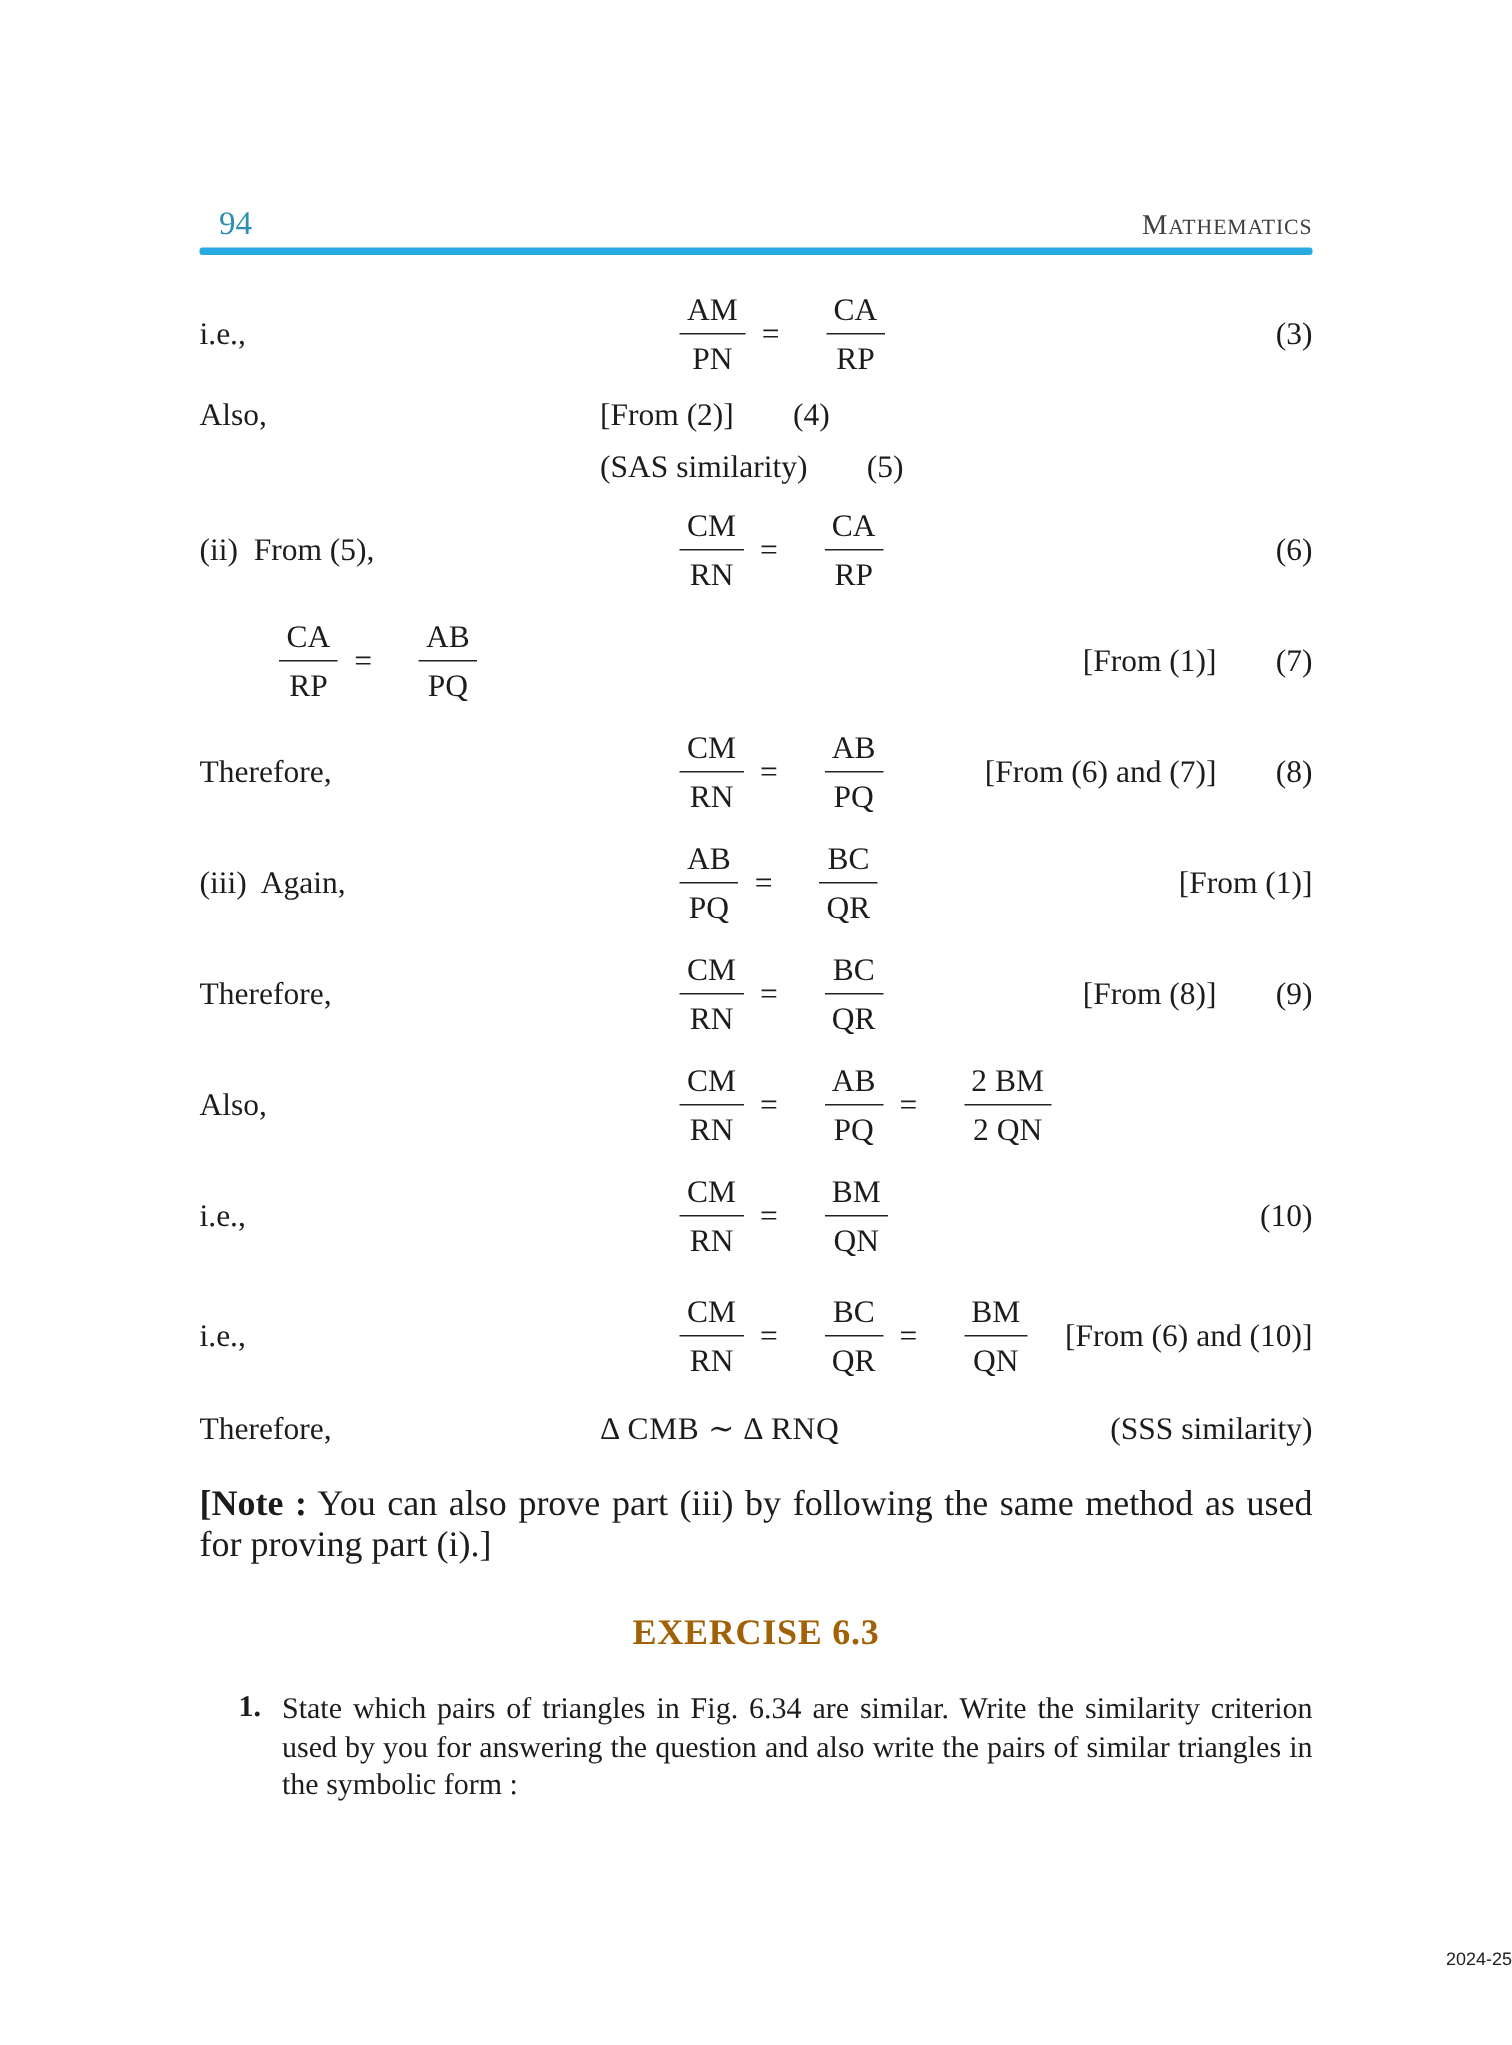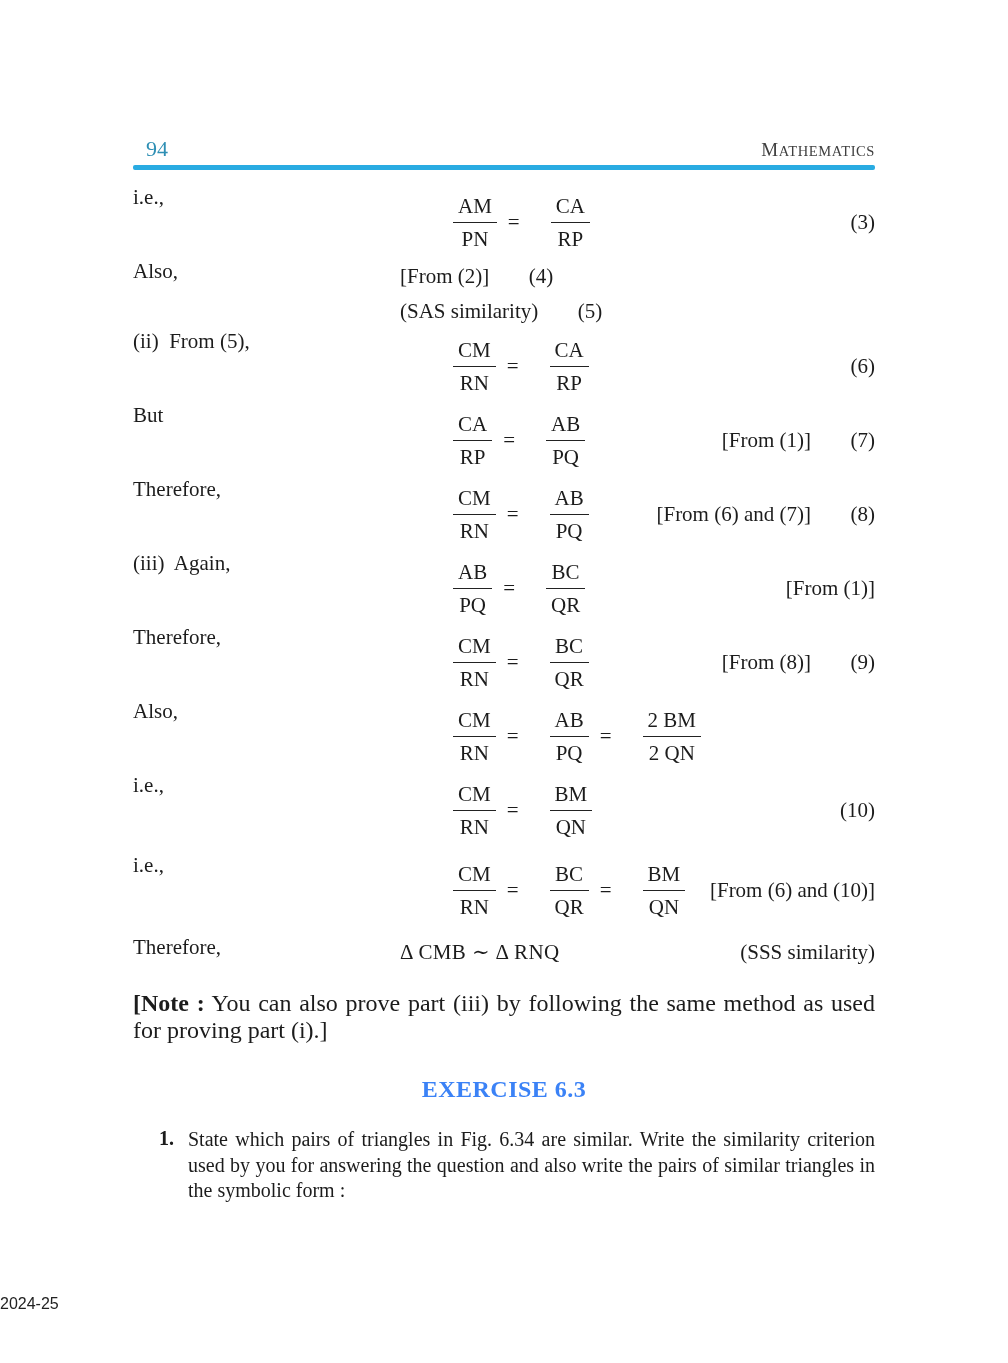--- a/index.html
+++ b/index.html
@@ -13,21 +13,21 @@
   
   .header-row { display:flex; justify-content:space-between; align-items:baseline; padding-top:136px;margin-left:13px; }
   .page-num { font-size:22px; color:#2E8FB4; }
   .running-title { color:#404040; letter-spacing:0.6px; }
   .running-title .m-first { font-size:19px; }
   .running-title .m-rest  { font-size:14.5px; }
   .header-rule { height:5px; background:#29ABE2; margin-top:3px; border-radius:2px; }
 
   
   .proof-block { margin-top:15px; font-size:21px; }
-  .proof-row { display:flex; }
+  .proof-row { display:flex; align-items:center; }
   .row-frac { height:74px; }
   .row-text { height:35px; }
   .proof-row:nth-child(11) { margin-top:6px; }
   .proof-row:nth-child(12) { margin-top:8px; }
   .cell-label { width:267px; white-space:pre; }
   .cell-eq { flex:1; display:flex; align-items:center; }
   .cell-eq.frac-offset { padding-left:33px; }
   .cell-ann { display:flex; align-items:center; justify-content:flex-end; }
   .frac { display:inline-block; text-align:center;margin-left:20px; }
   .frac .num { display:block; padding:0 5px 4px; border-bottom:1.6px solid #222; line-height:24px; }
@@ -35,28 +35,28 @@
   .op { margin:0 11px; }
   .eq-txt { letter-spacing:0.4px; }
   .ref { min-width:44px; text-align:right; margin-left:20px; }
 
   
   .note-para { margin-top:20px; font-size:24px; line-height:27px; text-align:justify; }
   .note-bold { font-weight:bold; }
 
   
   .exercise-heading { margin-top:32px; text-align:center; font-size:24px; font-weight:bold;
-                      color:#3b82f6; letter-spacing:0.5px; }
+                      color:#a16207; letter-spacing:0.5px; }
   .question { margin-top:24px; display:flex; font-size:20px; }
   .q-num { width:29px; margin-left:26px; font-weight:bold; flex:none; }
   .q-text { flex:1; text-align:justify; line-height:25.5px; }
 
   
-  .footer { position:absolute; left:0; right:0; bottom:50px; text-align:left;
-            font-family:"Liberation Sans","DejaVu Sans",sans-serif; font-size:16px; color:#222; }
+  .footer { position:absolute; left:0; right:0; bottom:50px; text-align:right;
+            font-family:"Liberation Sans","DejaVu Sans",sans-serif; font-size:12px; color:#222; }
 </style>
 </head>
 <body>
 
 <div class="page">
   <div class="content">
 
     <div class="header-row">
       <span class="page-num">94</span>
       <span class="running-title"><span class="m-first">M</span><span class="m-rest">ATHEMATICS</span></span>
@@ -106,21 +106,20 @@
             <span class="frac">
               <span class="num">CA</span>
               <span class="den">RP</span>
             </span>
           </div>
           <div class="cell-ann">
             <span class="ref">(6)</span>
           </div>
         </div>
         <div class="proof-row row-frac">
-          <div class="cell-label">But</div>
           <div class="cell-eq frac-offset">
             <span class="frac">
               <span class="num">CA</span>
               <span class="den">RP</span>
             </span>
             <span class="op">=</span>
             <span class="frac">
               <span class="num">AB</span>
               <span class="den">PQ</span>
             </span>

